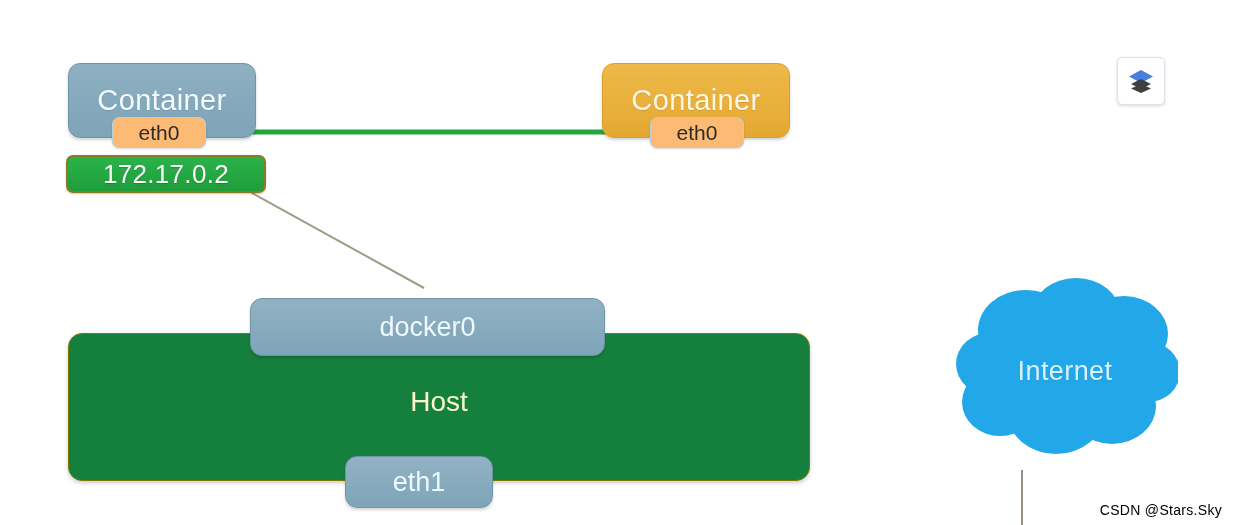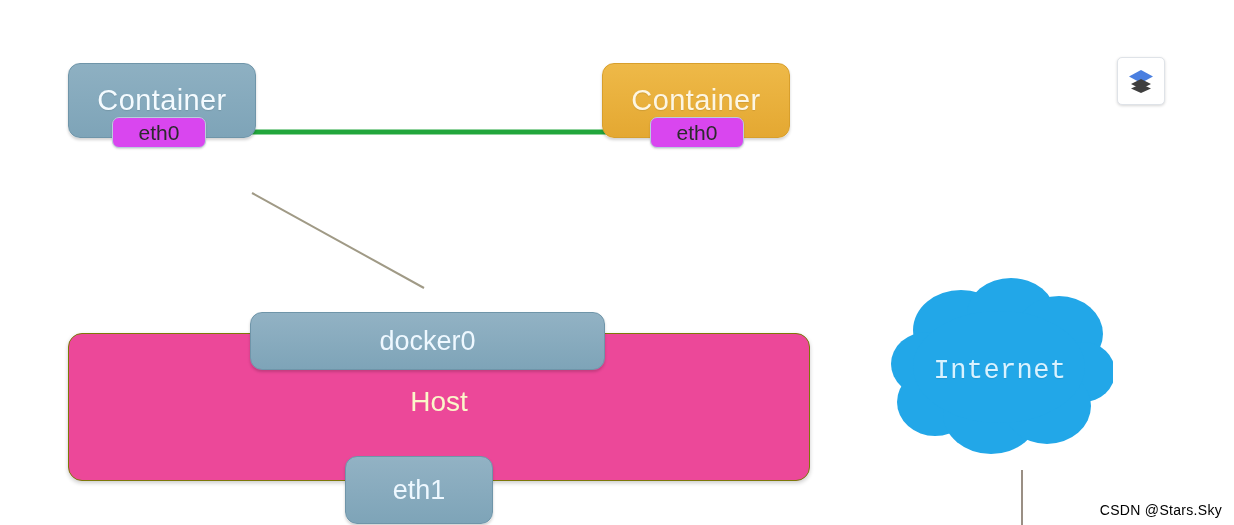--- a/index.html
+++ b/index.html
@@ -68,21 +68,21 @@
     text-shadow: 0 1px 1px rgba(0,0,0,0.10);
   }
 
   
   .iface-pill {
     position: absolute;
     box-sizing: border-box;
     display: flex;
     align-items: center;
     justify-content: center;
-    background: #d946ef;
+    background: #fdba74;
     border: 1px solid #b9cedb;
     border-radius: 7px;
     color: #2b2b2b;
     font-size: 21px;
     box-shadow: 0 1px 2px rgba(0,0,0,0.16);
     white-space: nowrap;
   }
   .iface-eth0-left  { left: 112px; top: 117px; width: 94px; height: 31px; }
   .iface-eth0-right { left: 650px; top: 117px; width: 94px; height: 31px; }
 
@@ -107,70 +107,69 @@
     text-shadow: 0 1px 1px rgba(0,0,0,0.18);
     white-space: nowrap;
   }
 
   
   .host-box {
     left: 68px;
     top: 325px;
     width: 742px;
     height: 148px;
-    background: #ec4899;
+    background: #15803d;
     border: 1px solid #7d7808;
     border-radius: 14px;
     box-shadow: 0 2px 4px rgba(0,0,0,0.20);
     color: #fbf7c9;
     font-size: 28px;
     align-items: flex-start;
     padding-top: 52px;
     z-index: 1;
   }
 
   
   .docker0-box {
     left: 250px;
-    top: 304px;
+    top: 290px;
     width: 355px;
     height: 58px;
     background: linear-gradient(180deg, #92b2c4 0%, #7ea4b8 100%);
     border: 1px solid #6f95a9;
     border-radius: 12px;
     box-shadow: 0 2px 3px rgba(0,0,0,0.18);
     color: #eef8ff;
     font-size: 27px;
     z-index: 3;
   }
 
   
   .eth1-box {
     left: 345px;
     top: 448px;
     width: 148px;
-    height: 68px;
+    height: 52px;
     background: linear-gradient(180deg, #92b2c4 0%, #7ea4b8 100%);
     border: 1px solid #6f95a9;
     border-radius: 12px;
     box-shadow: 0 2px 3px rgba(0,0,0,0.18);
     color: #eef8ff;
     font-size: 27px;
     z-index: 3;
   }
 
   
   .cloud-wrap {
     position: absolute;
-    left: 887px;
+    left: 952px;
     top: 272px;
     width: 226px;
     height: 200px;
     z-index: 2;
-    font-family: Liberation Mono, monospace;
   }
   .cloud-label {
     position: absolute;
     left: 0;
     top: 84px;
     width: 226px;
     text-align: center;
     color: #d9f2ff;
     font-size: 27px;
     letter-spacing: 0.4px;
@@ -233,20 +232,23 @@
   </div>
 
   <div class="iface-pill iface-eth0-left">
     <span>eth0</span>
   </div>
 
   <div class="iface-pill iface-eth0-right">
     <span>eth0</span>
   </div>
 
+  <div class="ip-badge">
+    <span>172.17.0.2</span>
+  </div>
 
   <div class="node docker0-box">
     <span>docker0</span>
   </div>
 
   <div class="node eth1-box">
     <span>eth1</span>
   </div>
 
   <div class="cloud-wrap">

